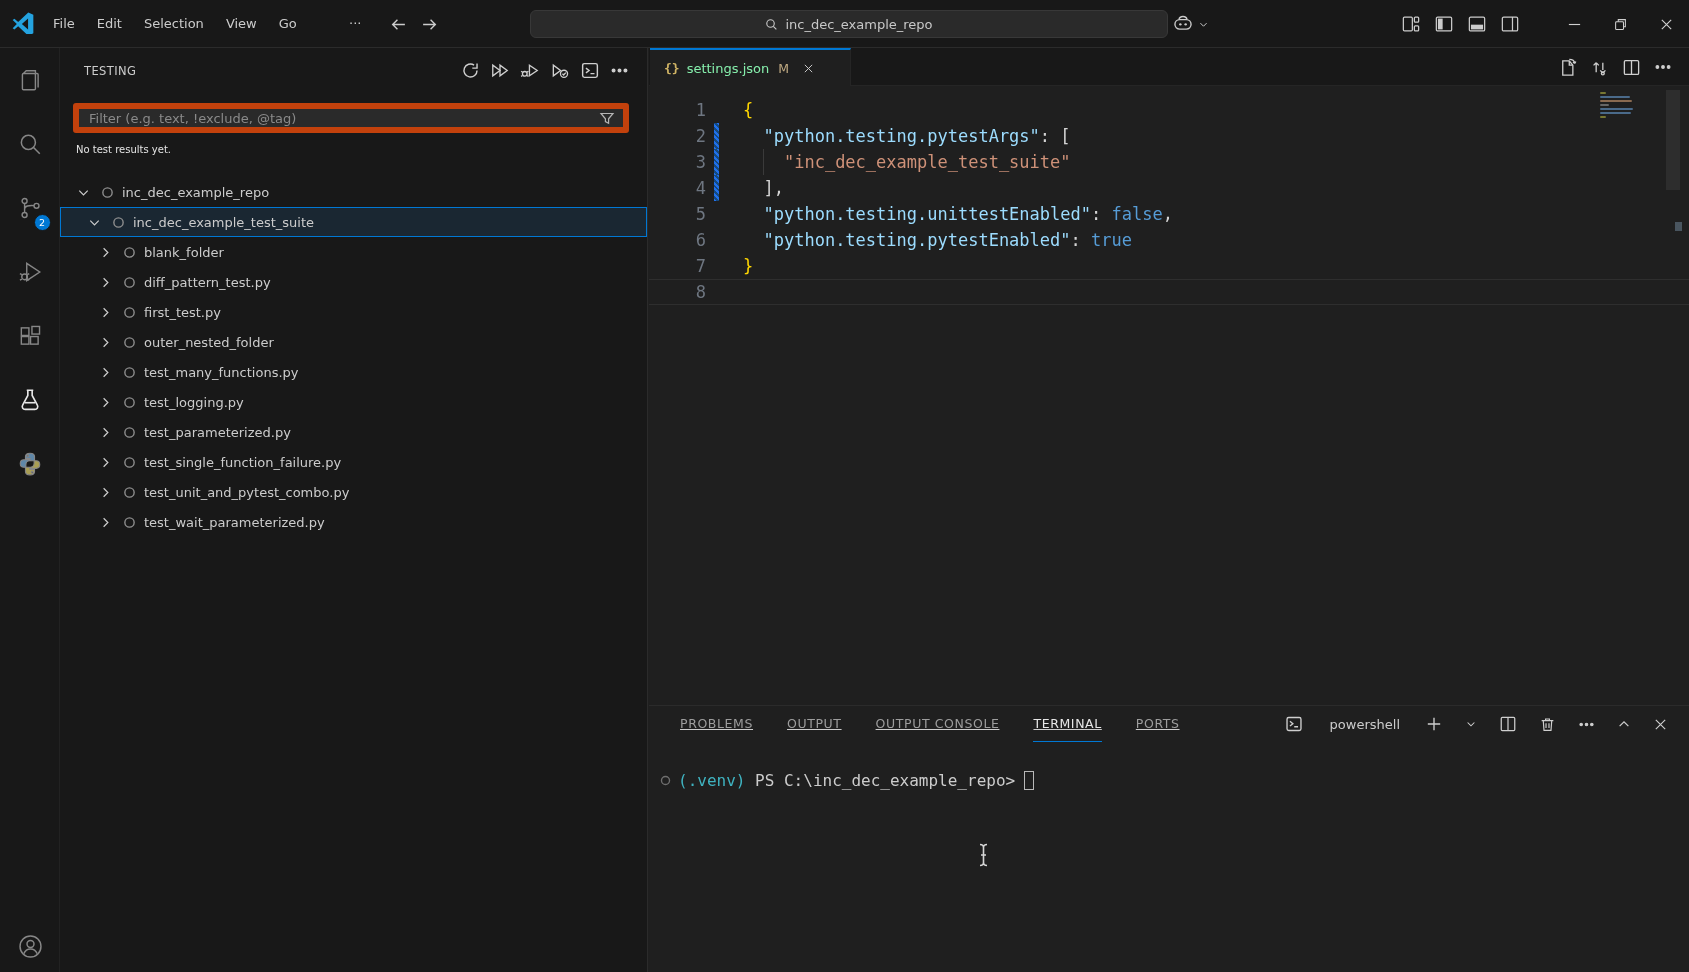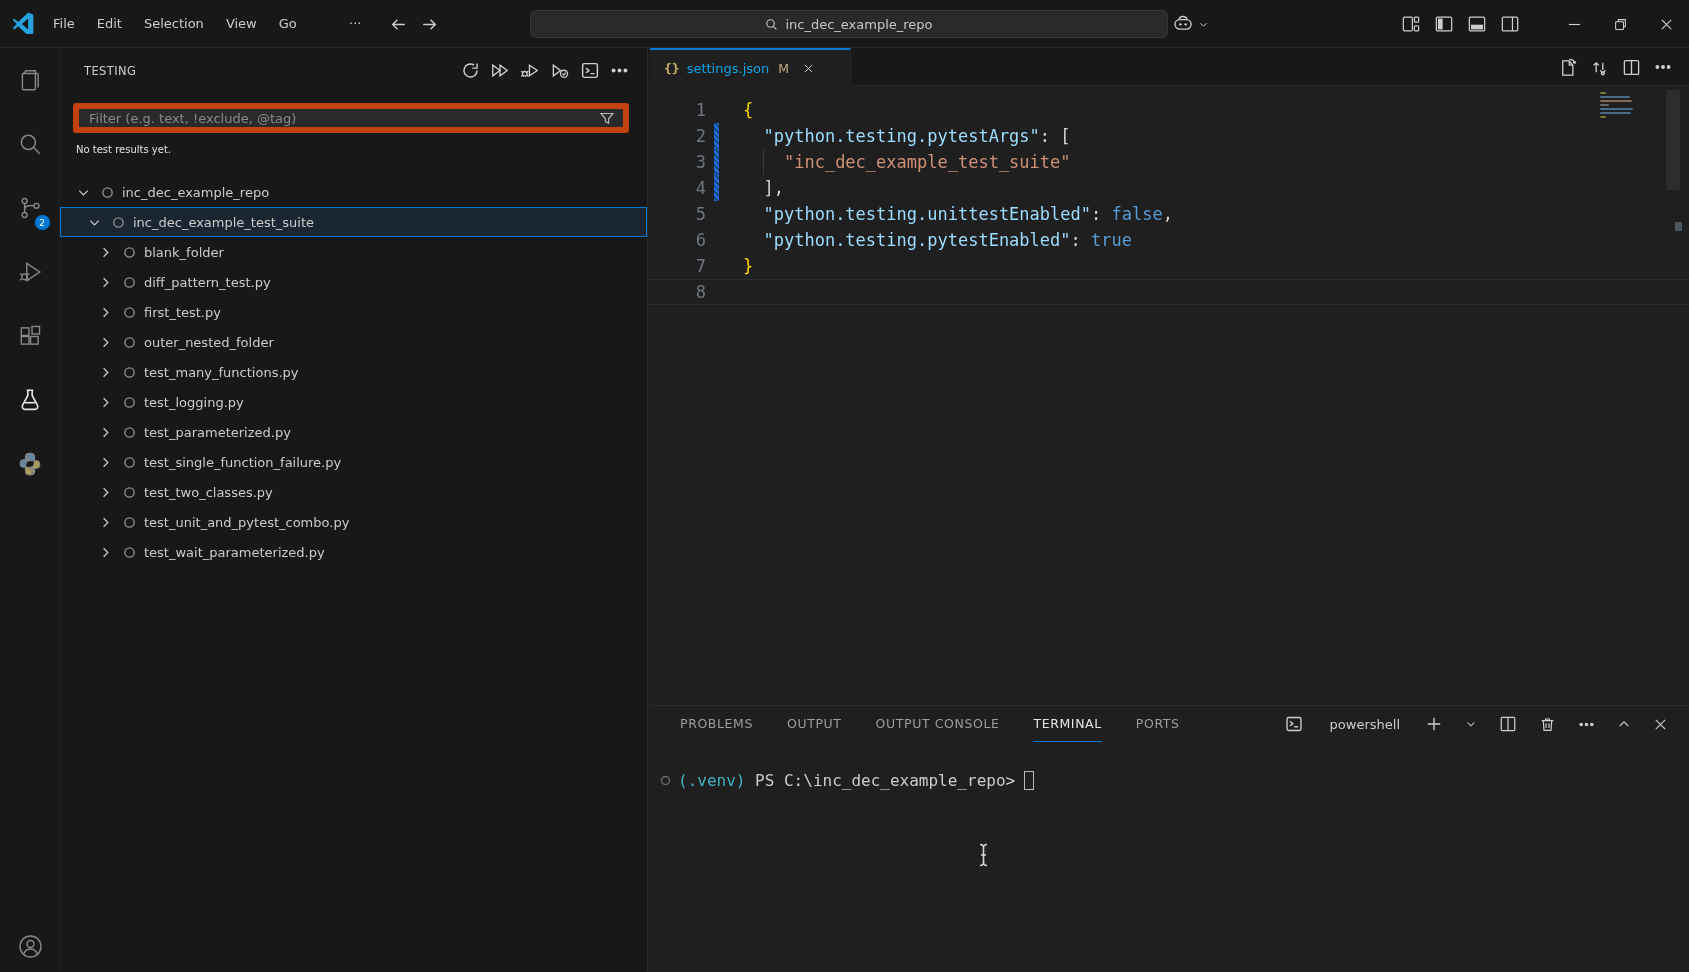--- a/index.html
+++ b/index.html
@@ -56,21 +56,21 @@
   .tr-label { margin-left:8px; font-size:13px; color:#cccccc; white-space:nowrap; }
 
   
   .editor { position:absolute; left:649px; top:48px; width:1040px; height:657px; background:#1f1f1f; }
   .tabstrip { position:absolute; left:0; top:0; width:100%; height:38px; background:#181818;
               border-bottom:1px solid #252525; }
   .tab { position:absolute; left:1px; top:0; width:201px; height:38px; background:#1f1f1f;
          border-top:2px solid #0078d4; border-right:1px solid #252525; display:flex; align-items:center;
          padding:0 10px 0 14px; gap:7px; }
   .tab-json-icon { color:#d0b465; font-size:13px; font-weight:bold; font-family:"DejaVu Sans Mono",monospace; }
-  .tab-label { font-size:13px; color:#0ea5e9; }
+  .tab-label { font-size:13px; color:#86efac; }
   .tab-m { font-size:12.5px; color:#c0aa82; margin-left:2px; }
   .tab-close { margin-left:6px; display:flex; }
   .editor-actions { position:absolute; right:17px; top:0; height:38px; display:flex; align-items:center; gap:13px; }
   .editor-actions svg { stroke:#cfcfcf; }
 
   .code-area { position:absolute; left:0; top:38px; width:100%; padding-top:11px;
                font-family:"DejaVu Sans Mono","Liberation Mono",monospace; font-size:17px; }
   .cline { position:relative; height:26px; line-height:26px; white-space:pre; }
   .cline .ln { position:absolute; left:0; top:0; width:57px; text-align:right; color:#6e7681; }
   .cline .txt { margin-left:94px; display:block; }
@@ -84,21 +84,21 @@
   .minimap-lines { position:absolute; left:951px; top:44px; width:34px; }
   .minimap-lines div { height:2px; margin-bottom:2px; border-radius:1px; }
   .scroll-slider { position:absolute; left:1017px; top:42px; width:14px; height:100px;
                    background:rgba(255,255,255,.065); }
   .overview-mark { position:absolute; left:1026px; top:174px; width:7px; height:9px; background:#49555f; }
 
   
   .panel { position:absolute; left:649px; top:705px; width:1040px; height:267px; background:#1f1f1f;
            border-top:1px solid #2b2b2b; }
   .panel-header { position:absolute; left:0; top:0; width:100%; height:36px; display:flex; align-items:center; }
-  .panel-tabs { display:flex; margin-left:31px; height:36px; }
+  .panel-tabs { display:flex; margin-left:31px; height:36px;text-decoration:underline; }
   .ptab { margin-right:34px; font-size:12.5px; letter-spacing:.6px; color:#9d9d9d; height:36px;
           line-height:36px; border-bottom:1px solid transparent; }
   .ptab.active { color:#e7e7e7; border-bottom:1px solid #0078d4; }
   .panel-actions { position:absolute; right:21px; top:0; height:36px; display:flex; align-items:center; gap:22px; }
   .panel-actions svg { stroke:#cfcfcf; }
   .ps-label { font-size:13px; color:#cccccc; margin-left:5px; margin-right:3px; }
   .terminal { position:absolute; left:0; top:36px; width:100%; padding:26px 0 0 11px;
               font-family:"DejaVu Sans Mono","Liberation Mono",monospace; font-size:16px; }
   .term-line { display:flex; align-items:center; height:24px; }
   .term-deco { margin-right:7px; display:flex; }
@@ -460,33 +460,20 @@
           <span class="twisty" style="margin-left: 36px;">
             <svg width="15" height="15" viewBox="0 0 16 16" fill="none" stroke="#cccccc" stroke-width="1.3">
               <path d="M6 3.5L10.5 8 6 12.5"></path>
             </svg>
           </span>
           <span class="tr-circ">
             <svg width="13" height="13" viewBox="0 0 14 14" fill="none" stroke="#8f8f8f" stroke-width="1.5">
               <circle cx="7" cy="7" r="5"></circle>
             </svg>
           </span>
-          <span class="tr-label">test_two_classes.py</span>
-        </div>
-        <div class="tree-row">
-          <span class="twisty" style="margin-left: 36px;">
-            <svg width="15" height="15" viewBox="0 0 16 16" fill="none" stroke="#cccccc" stroke-width="1.3">
-              <path d="M6 3.5L10.5 8 6 12.5"></path>
-            </svg>
-          </span>
-          <span class="tr-circ">
-            <svg width="13" height="13" viewBox="0 0 14 14" fill="none" stroke="#8f8f8f" stroke-width="1.5">
-              <circle cx="7" cy="7" r="5"></circle>
-            </svg>
-          </span>
           <span class="tr-label">test_unit_and_pytest_combo.py</span>
         </div>
         <div class="tree-row">
           <span class="twisty" style="margin-left: 36px;">
             <svg width="15" height="15" viewBox="0 0 16 16" fill="none" stroke="#cccccc" stroke-width="1.3">
               <path d="M6 3.5L10.5 8 6 12.5"></path>
             </svg>
           </span>
           <span class="tr-circ">
             <svg width="13" height="13" viewBox="0 0 14 14" fill="none" stroke="#8f8f8f" stroke-width="1.5">

